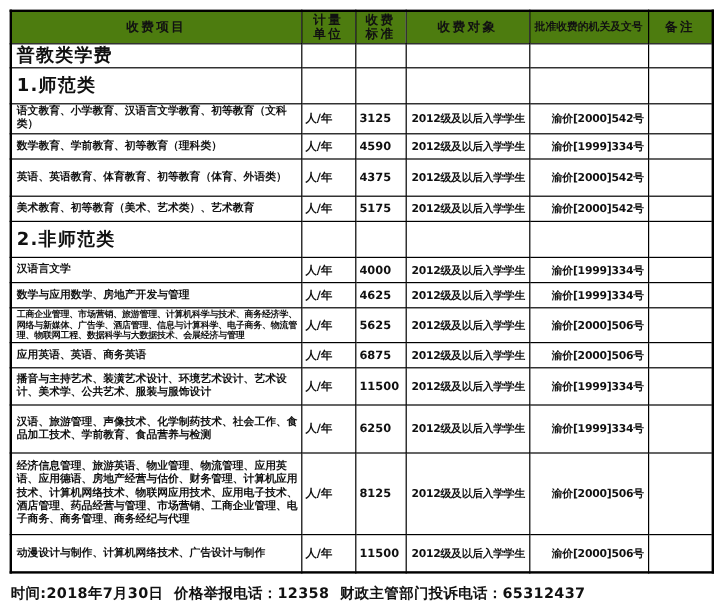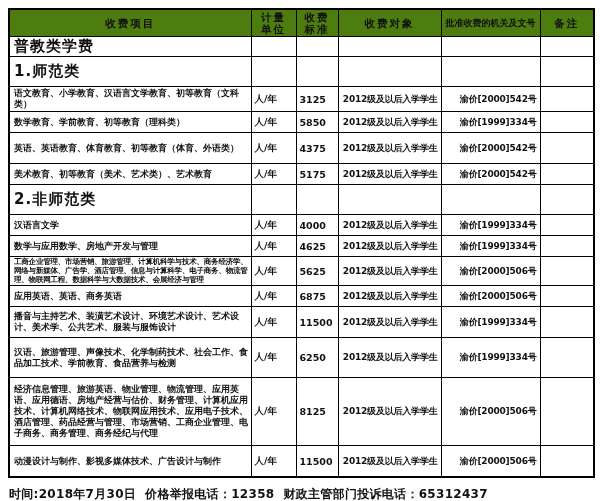--- a/index.html
+++ b/index.html
@@ -135,21 +135,21 @@
           <td class="cell-item">语文教育、小学教育、汉语言文学教育、初等教育（文科类）</td>
           <td class="cell-unit">人/年</td>
           <td class="cell-price">3125</td>
           <td class="cell-target">2012级及以后入学学生</td>
           <td class="cell-doc">渝价[2000]542号</td>
           <td class="cell-note"></td>
         </tr>
         <tr class="row-data">
           <td class="cell-item">数学教育、学前教育、初等教育（理科类）</td>
           <td class="cell-unit">人/年</td>
-          <td class="cell-price">5850</td>
+          <td class="cell-price">4590</td>
           <td class="cell-target">2012级及以后入学学生</td>
           <td class="cell-doc">渝价[1999]334号</td>
           <td class="cell-note"></td>
         </tr>
         <tr class="row-data h2">
           <td class="cell-item">英语、英语教育、体育教育、初等教育（体育、外语类）</td>
           <td class="cell-unit">人/年</td>
           <td class="cell-price">4375</td>
           <td class="cell-target">2012级及以后入学学生</td>
           <td class="cell-doc">渝价[2000]542号</td>
@@ -221,21 +221,21 @@
         </tr>
         <tr class="row-data h6">
           <td class="cell-item">经济信息管理、旅游英语、物业管理、物流管理、应用英语、应用德语、房地产经营与估价、财务管理、计算机应用技术、计算机网络技术、物联网应用技术、应用电子技术、酒店管理、药品经营与管理、市场营销、工商企业管理、电子商务、商务管理、商务经纪与代理</td>
           <td class="cell-unit">人/年</td>
           <td class="cell-price">8125</td>
           <td class="cell-target">2012级及以后入学学生</td>
           <td class="cell-doc">渝价[2000]506号</td>
           <td class="cell-note"></td>
         </tr>
         <tr class="row-data h2">
-          <td class="cell-item">动漫设计与制作、影视多媒体技术、广告设计与制作</td>
+          <td class="cell-item">动漫设计与制作、计算机网络技术、广告设计与制作</td>
           <td class="cell-unit">人/年</td>
           <td class="cell-price">11500</td>
           <td class="cell-target">2012级及以后入学学生</td>
           <td class="cell-doc">渝价[2000]506号</td>
           <td class="cell-note"></td>
         </tr>
       </tbody>
   </table>
 
   <div class="footer">

